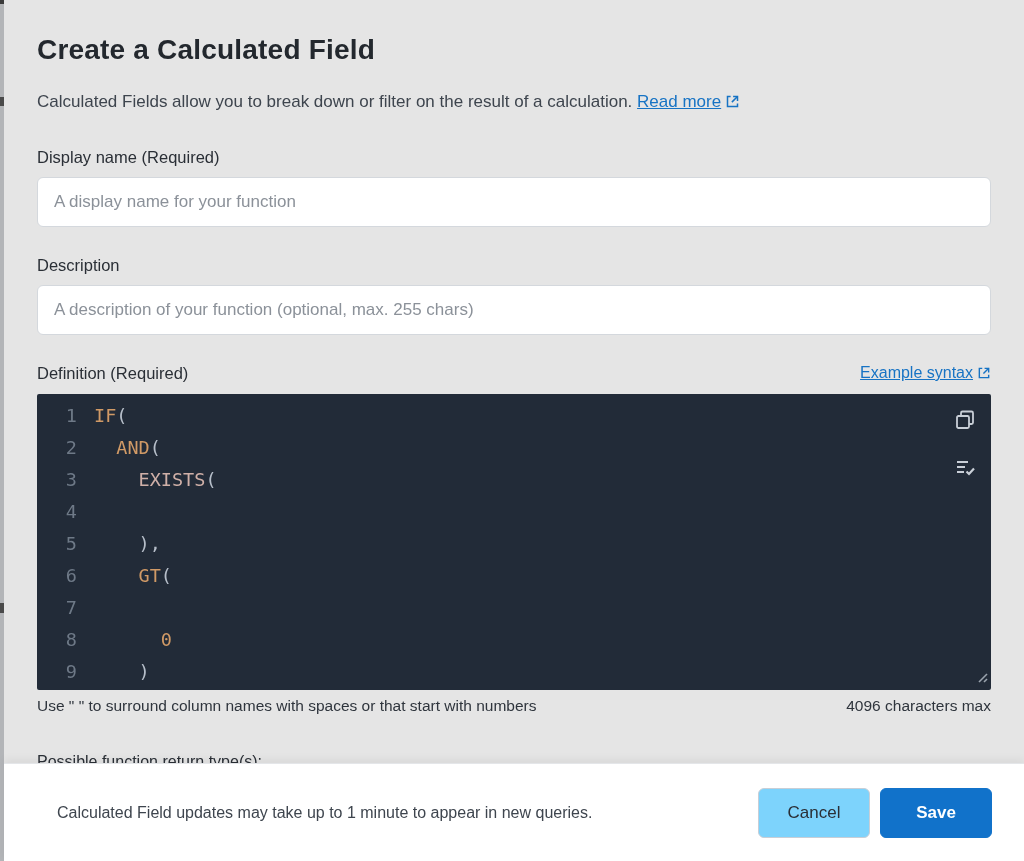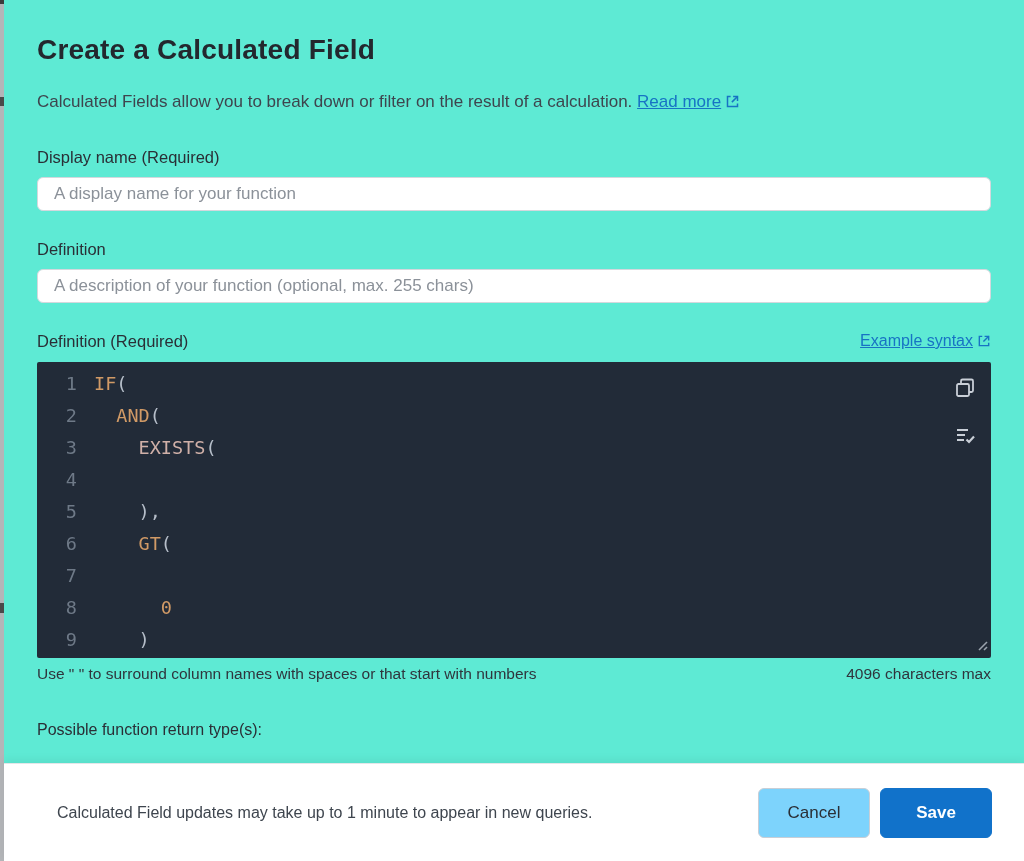--- a/index.html
+++ b/index.html
@@ -13,34 +13,34 @@
   }
 
   
   .page-edge { position:absolute; left:0; top:0; width:4px; height:861px; background:#b3b5b8; }
   .edge-mark-top { position:absolute; left:0; top:0; width:33px; height:4px; background:#3b3b3b; }
   .edge-mark-1 { position:absolute; left:0; top:97px; width:4px; height:9px; background:#4a4a4a; }
   .edge-mark-2 { position:absolute; left:0; top:603px; width:4px; height:10px; background:#4a4a4a; }
 
   .modal {
     position:absolute; left:4px; top:0; right:0; bottom:0;
-    background:#5eead4;
+    background:#e5e5e5;
     padding:34px 33px 0 33px;
   }
 
   .title { font-size:28px; font-weight:700; color:#23282e; letter-spacing:0.2px; margin-bottom:26px; }
 
   .intro { font-size:17px; color:#3e454e; margin-bottom:34px; }
   a.link { color:#1773c4; text-decoration:underline; cursor:pointer; }
   .ext-icon { display:inline-block; vertical-align:-2px; margin-left:4px; }
 
   .field-label { font-size:16.5px; color:#2a2f36; margin-bottom:10px; }
 
   .text-input {
-    width:100%; height:34px;
+    width:100%; height:50px;
     border:1px solid #d4d8dd; border-radius:6px;
     font-family:"Liberation Sans", sans-serif;
     font-size:17px; color:#2a2f36;
     padding:0 16px; outline:none; background:#fff;
   }
   .text-input::placeholder { color:#8b9199; opacity:1; }
   .field-block { margin-bottom:29px; }
 
   .def-head { display:flex; justify-content:space-between; align-items:flex-start; margin-bottom:10px; }
   .def-head .field-label { margin-bottom:0; }
@@ -112,21 +112,21 @@
           <path d="M20 4 L11 13"></path>
         </svg></span>
   </div>
 
   <div class="field-block">
     <div class="field-label">Display name (Required)</div>
     <input class="text-input" type="text" placeholder="A display name for your function" style="">
   </div>
 
   <div class="field-block">
-    <div class="field-label">Definition</div>
+    <div class="field-label">Description</div>
     <input class="text-input" type="text" placeholder="A description of your function (optional, max. 255 chars)" style="">
   </div>
 
   <div class="def-head">
     <div class="field-label">Definition (Required)</div>
     <div class="example-link">
       <a class="link">Example syntax</a><span class="ext-icon"><svg width="14" height="14" viewBox="0 0 24 24" fill="none" stroke="#1773c4" stroke-width="2.4">
             <path d="M9 4 H4 V20 H20 V15"></path>
             <path d="M13 4 H20 V11"></path>
             <path d="M20 4 L11 13"></path>

